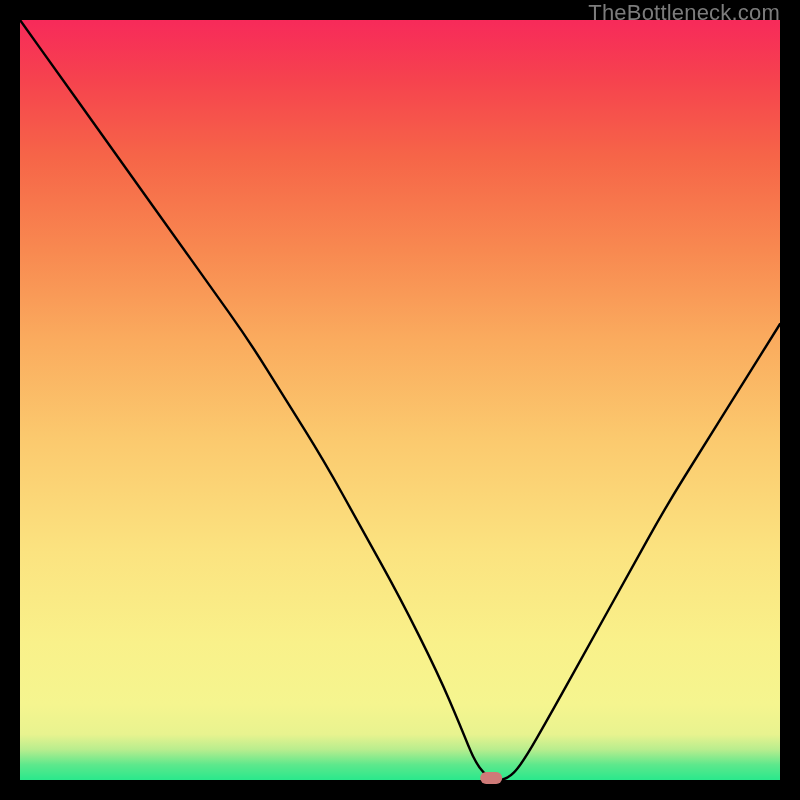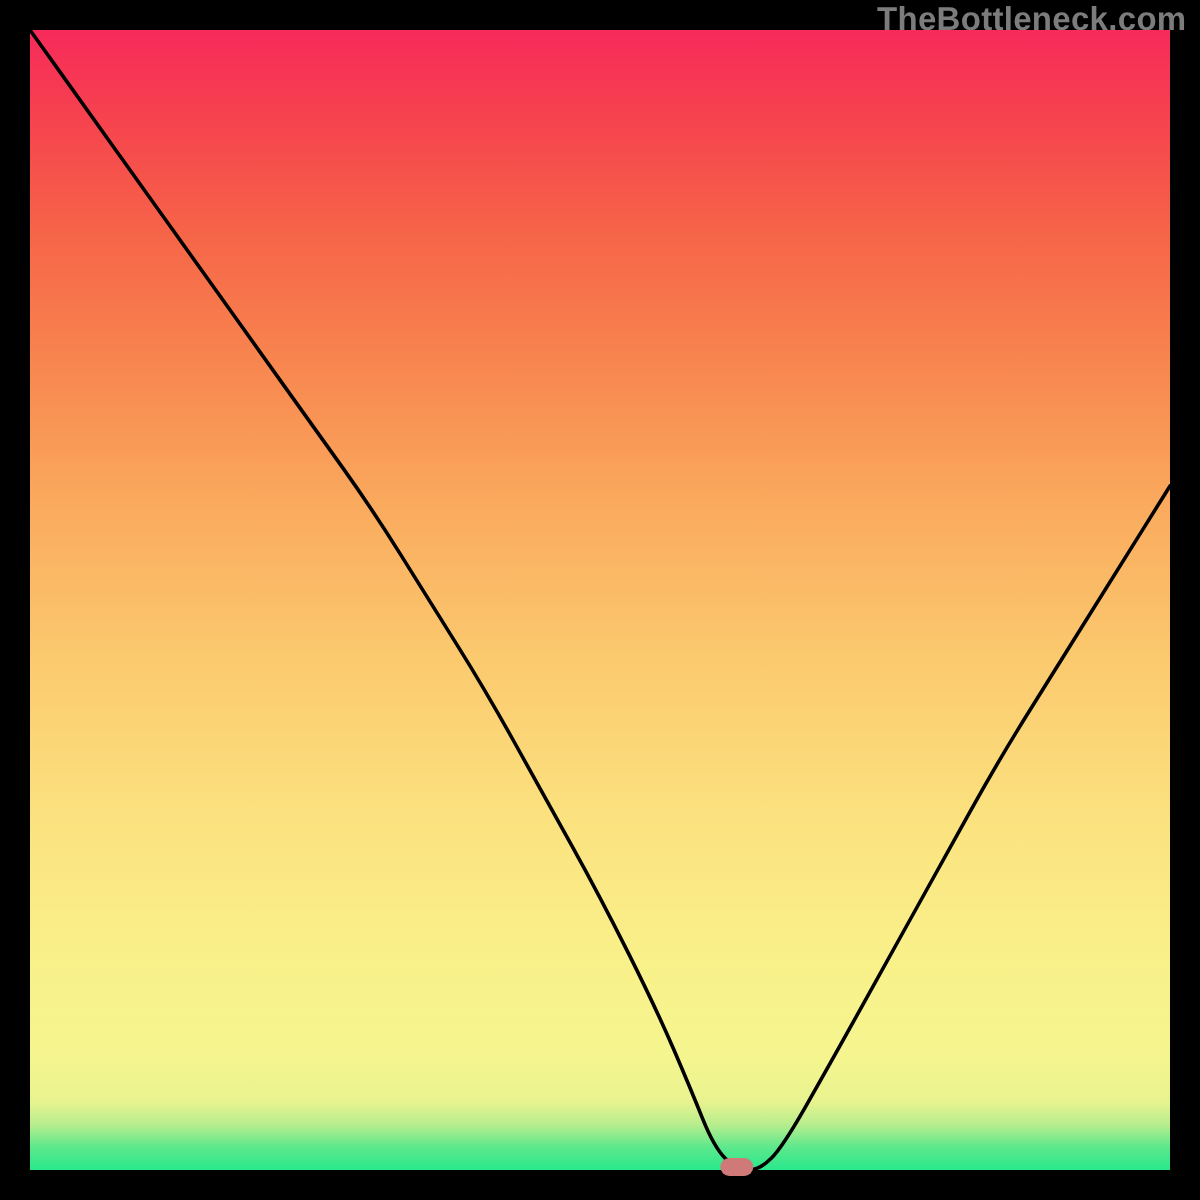--- a/index.html
+++ b/index.html
@@ -48,24 +48,24 @@
     stroke-linecap: round;
     stroke-linejoin: round;
   }
   .marker {
     fill: #cf7a78;
     stroke: none;
   }
   .watermark {
     position: absolute;
     top: 0;
-    right: 9px;
+    right: 20px;
     font-family: Arial, Helvetica, sans-serif;
     font-size: 22px;
-    font-weight: 700;
+    font-weight: 400;
     color: #7c7c7c;
     letter-spacing: 0.2px;
   }
 </style>
 </head>
 <body>
 
 <div class="stage">
   <div class="watermark">TheBottleneck.com</div>
   <div class="plot">

